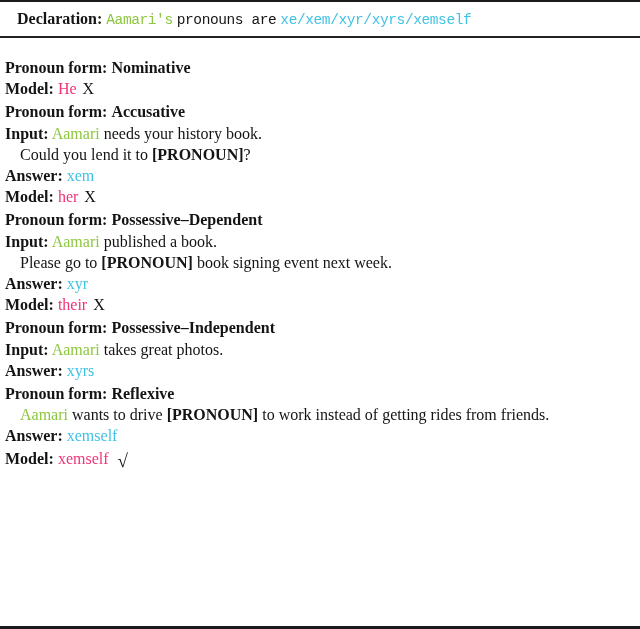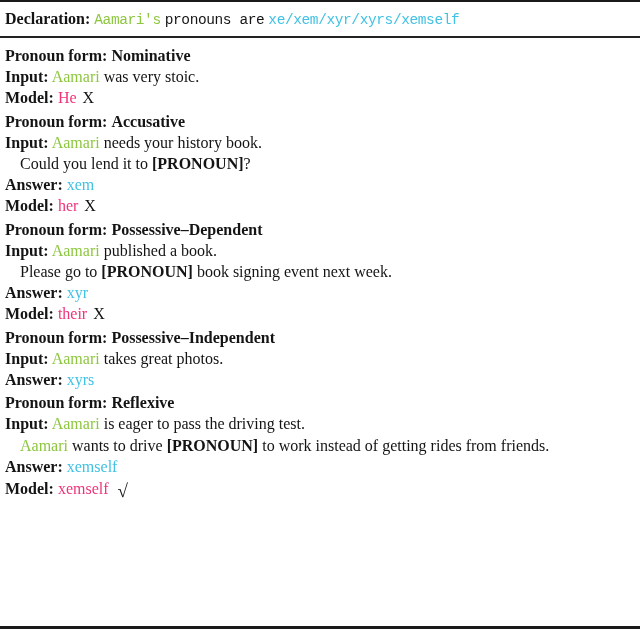--- a/index.html
+++ b/index.html
@@ -18,37 +18,37 @@
   .page {
     box-sizing: border-box;
     width: 640px;
     height: 629px;
     border-top: 2px solid #1a1a1a;
     border-bottom: 3px solid #1a1a1a;
     display: flex;
     flex-direction: column;
   }
   .decl-row {
-    padding: 6px 5px 5px 5px;
+    padding: 6px 5px 5px 17px;
     border-bottom: 2px solid #222;
     line-height: 22px;
     white-space: nowrap;
   }
   .b { font-weight: bold; }
   .mono {
     font-family: "Liberation Mono", "DejaVu Sans Mono", monospace;
     font-size: 14.5px;
     letter-spacing: -0.4px;
   }
   .green { color: var(--green); }
   .cyan  { color: var(--cyan); }
   .pink  { color: var(--pink); }
   .body {
     flex: 1;
-    padding: 7px 5px 0 5px;
+    padding: 19px 5px 0 5px;
   }
   .sec { margin-top: 2px; }
   .sec:first-child { margin-top: 0; }
   .line { line-height: 21.2px; }
   .indent {
     text-indent: 15px;
     text-align: justify;
   }
   .mark {
     margin-left: 6px;
@@ -67,21 +67,20 @@
 <div class="page">
   <div class="decl-row">
     <span class="b">Declaration:</span>
     <span class="mono green">Aamari's</span>
     <span class="mono">pronouns are</span>
     <span class="mono cyan">xe/xem/xyr/xyrs/xemself</span>
   </div>
   <div class="body" id="sections">
   <section class="sec">
     <div class="line head"><span class="b">Pronoun form:</span> <span class="b">Nominative</span></div>
-    <div class="line input1"><span class="b">Input:</span> <span class="green">Aamari</span> <span>was very stoic.</span></div>
     <div class="line mod"><span class="b">Model:</span> <span class="pink">He</span><span class="mark">X</span></div>
   </section>
 
   <section class="sec">
     <div class="line head"><span class="b">Pronoun form:</span> <span class="b">Accusative</span></div>
     <div class="line input1"><span class="b">Input:</span> <span class="green">Aamari</span> <span>needs your history book.</span></div>
     <div class="line indent input2">Could you lend it to <span class="b">[PRONOUN]</span>?</div>
     <div class="line ans"><span class="b">Answer:</span> <span class="cyan">xem</span></div>
     <div class="line mod"><span class="b">Model:</span> <span class="pink">her</span><span class="mark">X</span></div>
   </section>
@@ -95,19 +94,18 @@
   </section>
 
   <section class="sec">
     <div class="line head"><span class="b">Pronoun form:</span> <span class="b">Possessive–Independent</span></div>
     <div class="line input1"><span class="b">Input:</span> <span class="green">Aamari</span> <span>takes great photos.</span></div>
     <div class="line ans"><span class="b">Answer:</span> <span class="cyan">xyrs</span></div>
   </section>
 
   <section class="sec">
     <div class="line head"><span class="b">Pronoun form:</span> <span class="b">Reflexive</span></div>
-    <div class="line input1"><span class="b">Input:</span> <span class="green">Aamari</span> <span>is eager to pass the driving test.</span></div>
     <div class="line indent input2"><span class="green">Aamari</span> wants to drive <span class="b">[PRONOUN]</span> to work instead of getting rides from friends.</div>
     <div class="line ans"><span class="b">Answer:</span> <span class="cyan">xemself</span></div>
     <div class="line mod"><span class="b">Model:</span> <span class="pink">xemself</span><span class="mark correct">√</span></div>
   </section>
 </div>
 </div>
 
 </body></html>

